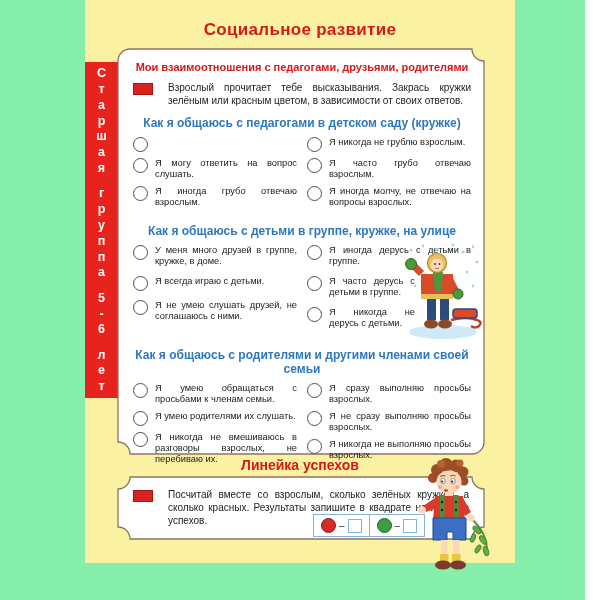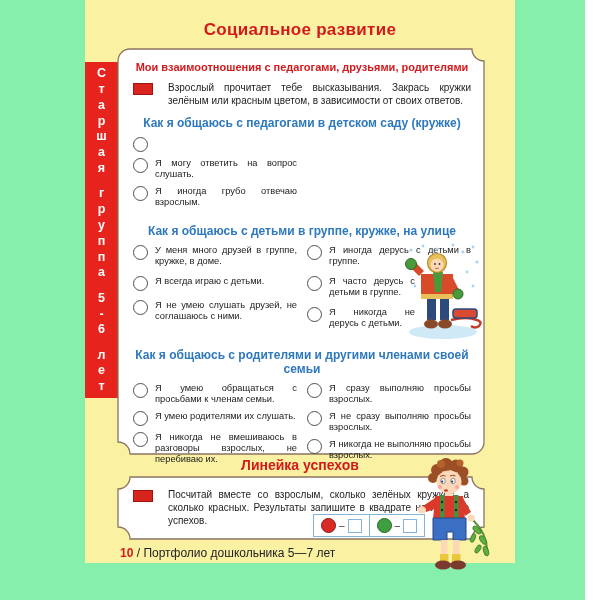--- a/index.html
+++ b/index.html
@@ -106,20 +106,34 @@
                 <div class="item">
                   <span class="circle"></span>
                 </div>
                 <div class="item">
                   <span class="circle"></span>
                   <span class="item-text">Я могу ответить на вопрос слушать.</span>
                 </div>
                 <div class="item">
                   <span class="circle"></span>
                   <span class="item-text">Я иногда грубо отвечаю взрослым.</span>
+                </div>
+              </div>
+              <div class="col col-right">
+                <div class="item">
+                  <span class="circle"></span>
+                  <span class="item-text">Я никогда не грублю взрослым.</span>
+                </div>
+                <div class="item">
+                  <span class="circle"></span>
+                  <span class="item-text">Я часто грубо отвечаю взрослым.</span>
+                </div>
+                <div class="item">
+                  <span class="circle"></span>
+                  <span class="item-text">Я иногда молчу, не отвечаю на вопросы взрослых.</span>
                 </div>
               </div>
             </div>
             <div class="sec-heading">Как я общаюсь с детьми в группе, кружке, на улице</div>
             <div class="sec-grid sec-1">
               <div class="col col-left">
                 <div class="item">
                   <span class="circle"></span>
                   <span class="item-text">У меня много друзей в группе, кружке, в доме.</span>
                 </div>
@@ -236,21 +250,20 @@
           </div>
           <div class="legend-cell">
             <span class="dot dot-green"></span>
             <span class="legend-dash">–</span>
             <span class="legend-square"></span>
           </div>
         </div>
       </div>
     </div>
 
-    <div class="footer"><span class="page-num">10</span><span> / </span><span>Портфолио дошкольника 5—7 лет</span></div>
 
     <svg class="boy" width="78" height="116" viewBox="0 0 78 116">
       <path d="M 58 62 q 14 14 14 30" fill="none" stroke="#5a8f3a" stroke-width="2"></path>
       <g fill="#5fae3f" stroke="#3a7a28" stroke-width="0.8">
         <ellipse cx="62" cy="72" rx="5" ry="2.5" transform="rotate(40 62 72)"></ellipse>
         <ellipse cx="68" cy="82" rx="5" ry="2.5" transform="rotate(55 68 82)"></ellipse>
         <ellipse cx="71" cy="93" rx="5" ry="2.5" transform="rotate(75 71 93)"></ellipse>
         <ellipse cx="58" cy="80" rx="4.5" ry="2.2" transform="rotate(110 58 80)"></ellipse>
         <ellipse cx="63" cy="91" rx="4.5" ry="2.2" transform="rotate(120 63 91)"></ellipse>
       </g>

